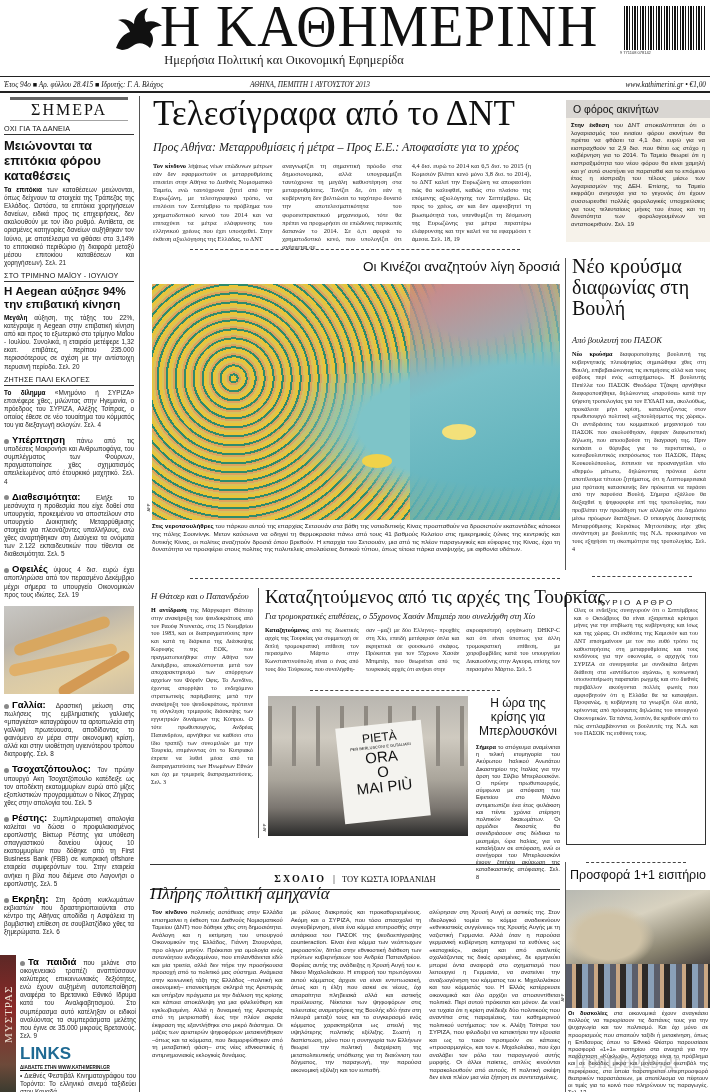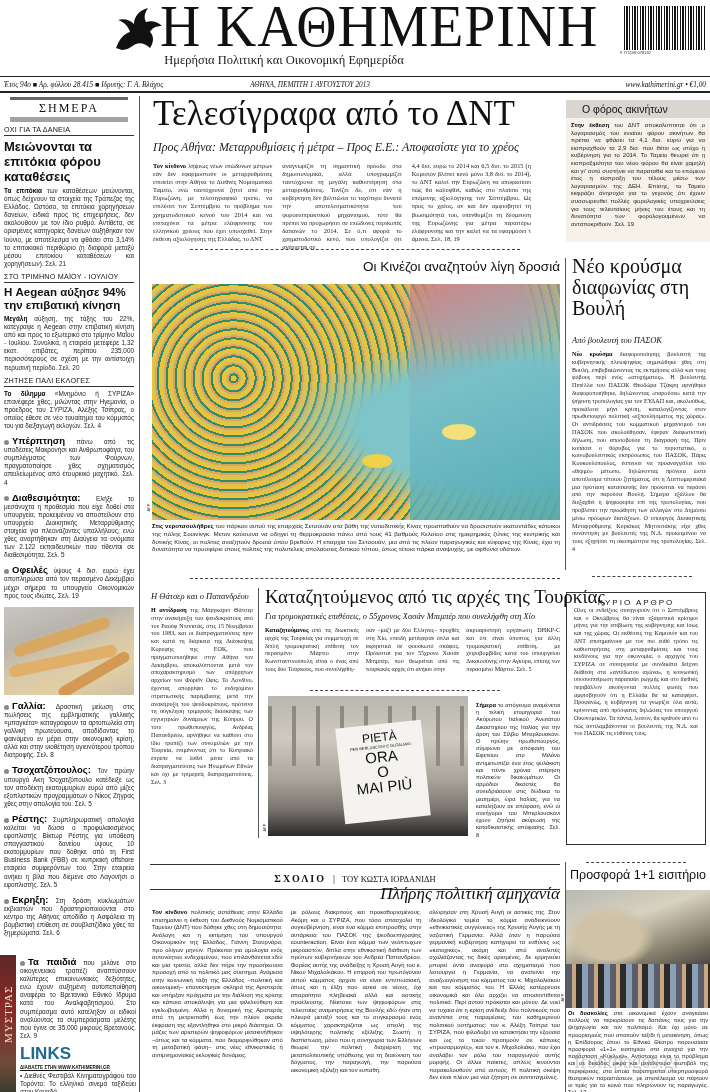--- a/index.html
+++ b/index.html
@@ -33,21 +33,21 @@
   <div class="abs serif" style="left:0;width:568px;text-align:center;top:53px;font-size:12.5px;color:#222">Ημερήσια Πολιτική και Οικονομική Εφημερίδα</div>
 </div>
 <div class="abs" style="left:0;top:76px;width:710px;height:17px;border-top:1px solid #222;border-bottom:2px solid #222;">
   <span class="abs serif" style="left:4px;top:3px;font-size:7.3px;font-style:italic">Έτος 94ο ■ Αρ. φύλλου 28.415 ■ Ιδρυτής: Γ. Α. Βλάχος</span>
   <span class="abs serif" style="left:250px;top:3px;font-size:7.3px;font-style:italic">ΑΘΗΝΑ, ΠΕΜΠΤΗ 1 ΑΥΓΟΥΣΤΟΥ 2013</span>
   <span class="abs serif" style="right:4px;top:3px;font-size:7.3px;font-style:italic">www.kathimerini.gr • €1,00</span>
 </div>
 
 <div class="vrule" style="left:139px;top:96px;height:996px"></div>
 <div class="abs" style="left:4px;top:97px;width:130px;">
-  <div class="serif" style="text-align:center;font-size:12px;letter-spacing:2px;border-top:3px solid #666;border-bottom:5px solid #a3a3a3;padding:1px 0 1px;margin:0 6px 3px">ΣΗΜΕΡΑ</div>
+  <div class="serif" style="text-align:center;font-size:16px;letter-spacing:2px;border-top:3px solid #666;border-bottom:1px solid #a3a3a3;padding:1px 0 1px;margin:0 6px 3px">ΣΗΜΕΡΑ</div>
 
   <div>
     <div class="kicker">ΟΧΙ ΓΙΑ ΤΑ ΔΑΝΕΙΑ</div>
     <div class="lhead" style="font-size:13px;line-height:15px">Μειώνονται τα επιτόκια φόρου καταθέσεις</div>
     <div class="body-txt"><b>Τα επιτόκια</b><span> των καταθέσεων μειώνονται, όπως δείχνουν τα στοιχεία της Τράπεζας της Ελλάδος. Ωστόσο, τα επιτόκια χορηγήσεων δανείων, ειδικά προς τις επιχειρήσεις, δεν ακολουθούν με τον ίδιο ρυθμό. Αντίθετα, σε ορισμένες κατηγορίες δανείων αυξήθηκαν τον Ιούνιο, με αποτέλεσμα να φθάσει στο 3,14% το επιτοκιακό περιθώριο (η διαφορά μεταξύ μέσου επιτοκίου καταθέσεων και χορηγήσεων). Σελ. 21</span></div>
   </div>
   <div style="margin-top:4px">
     <div class="kicker">ΣΤΟ ΤΡΙΜΗΝΟ ΜΑΪΟΥ - ΙΟΥΛΙΟΥ</div>
     <div class="lhead" style="font-size:11.5px;line-height:13px">Η Aegean αύξησε 94% την επιβατική κίνηση</div>
     <div class="body-txt"><b>Μεγάλη</b><span> αύξηση, της τάξης του 22%, κατέγραψε η Aegean στην επιβατική κίνηση από και προς το εξωτερικό στο τρίμηνο Μαΐου - Ιουλίου. Συνολικά, η εταιρεία μετέφερε 1,32 εκατ. επιβάτες, περίπου 235.000 περισσότερους σε σχέση με την αντίστοιχη περυσινή περίοδο. Σελ. 20</span></div>
@@ -86,21 +86,21 @@
 
 <div class="abs serif" style="left:153px;top:94px;font-size:35px;white-space:nowrap;color:#111">Τελεσίγραφα από το ΔΝΤ</div>
 <div class="abs serif" style="left:153px;top:140px;font-size:12px;font-style:italic;white-space:nowrap;color:#222">Προς Αθήνα: Μεταρρυθμίσεις ή μέτρα – Προς Ε.Ε.: Αποφασίστε για το χρέος</div>
 <div class="abs cols3" style="left:153px;top:162px;width:378px;">
   <div class="body-txt serif" style="font-family:'Liberation Serif',serif"><b>Τον κίνδυνο</b><span> λήψεως νέων επώδυνων μέτρων εάν δεν εφαρμοστούν οι μεταρρυθμίσεις επισείει στην Αθήνα το Διεθνές Νομισματικό Ταμείο, ενώ ταυτόχρονα ζητεί από την Ευρωζώνη, με τελεσιγραφικό τρόπο, να επιλύσει τον Σεπτέμβριο το πρόβλημα του χρηματοδοτικού κενού του 2014 και να επιταχύνει τα μέτρα ελάφρυνσης του ελληνικού χρέους που έχει υποσχεθεί. Στην έκθεση αξιολόγησης της Ελλάδας, το ΔΝΤ</span></div>
   <div class="body-txt serif" style="font-family:'Liberation Serif',serif">αναγνωρίζει τη σημαντική πρόοδο στα δημοσιονομικά, αλλά υπογραμμίζει ταυτόχρονα τη μεγάλη καθυστέρηση στα μεταρρυθμίσεις. Τονίζει δε, ότι εάν η κυβέρνηση δεν βελτιώσει το ταχύτερο δυνατό την αποτελεσματικότητα του φοροεισπρακτικού μηχανισμού, τότε θα πρέπει να προχωρήσει σε επώδυνες περικοπές δαπανών το 2014. Σε ό,τι αφορά το χρηματοδοτικό κενό, που υπολογίζει ότι ανέρχεται σε</div>
   <div class="body-txt serif" style="font-family:'Liberation Serif',serif">4,4 δισ. ευρώ το 2014 και 6,5 δισ. το 2015 (η Κομισιόν βλέπει κενό μόνο 3,8 δισ. το 2014), το ΔΝΤ καλεί την Ευρωζώνη να αποφασίσει πώς θα καλυφθεί, καθώς στο πλαίσιο της επόμενης αξιολόγησης τον Σεπτέμβριο. Ως προς το χρέος, αν και δεν αμφισβητεί τη βιωσιμότητά του, υπενθυμίζει τη δέσμευση της Ευρωζώνης για μέτρα περαιτέρω ελάφρυνσης και την καλεί να τα εφαρμόσει τ άμεσα. Σελ. 18, 19</div>
 </div>
 
 <div class="abs" style="left:566px;top:100px;width:144px;height:142px;background:#f6f2ea;">
-  <div class="sans" style="background:#d9d6d2;font-size:10.5px;padding:3px 16px;color:#111">Ο φόρος ακινήτων</div>
+  <div class="sans" style="background:#d9d6d2;font-size:10.5px;padding:3px 7px;color:#111">Ο φόρος ακινήτων</div>
   <div class="body-txt" style="padding:4px 5px;font-size:6px;line-height:7.6px"><b>Στην έκθεση</b><span> του ΔΝΤ αποκαλύπτεται ότι ο λογαριασμός του ενιαίου φόρου ακινήτων θα πρέπει να φθάσει τα 4,1 δισ. ευρώ για να εισπραχθούν τα 2,9 δισ. που θέτει ως στόχο η κυβέρνηση για το 2014. Το Ταμείο θεωρεί ότι η εισπραξιμότητα του νέου φόρου θα είναι χαμηλή και γι' αυτό συστήνει να παραταθεί και το επόμενο έτος η είσπραξη του τέλους μέσω των λογαριασμών της ΔΕΗ. Επίσης, το Ταμείο εκφράζει ανησυχία για το γεγονός ότι έχουν συσσωρευθεί πολλές φορολογικές υποχρεώσεις για τους τελευταίους μήνες του έτους και τη δυνατότητα των φορολογουμένων να ανταποκριθούν. Σελ. 19</span></div>
 </div>
 
 <div class="abs dash" style="left:190px;top:249px;width:330px"></div>
 
 <div class="abs sans" style="left:150px;top:259px;width:410px;text-align:right;font-size:13.5px;color:#111">Οι Κινέζοι αναζητούν λίγη δροσιά</div>
 <div class="abs photo" style="left:152px;top:284px;width:408px;height:236px;background:
   radial-gradient(ellipse at 80% 10%,#d69a9a 0 10%,transparent 18%),
   radial-gradient(ellipse at 88% 60%,#7ec4c8 0 30%,transparent 45%),
   repeating-radial-gradient(circle at 20% 40%,#e9c43a 0 3px,#2f8b6c 3px 5px,#e0a25c 5px 7px,#d8c35a 7px 9px),
@@ -143,34 +143,35 @@
     <div style="font-size:12px;margin-top:6px">PIETÀ</div>
     <div style="font-size:4px">PER BERLUSCONI E GUTALIANI</div>
     <div style="font-size:15px;line-height:15px">ORA</div>
     <div style="font-size:15px;line-height:15px">O</div>
     <div style="font-size:15px;line-height:15px">MAI PIÙ</div>
   </div>
 </div>
 <div class="abs sans" style="left:261px;top:825px;font-size:4px;transform:rotate(-90deg);color:#444">AFP</div>
 
 <div class="abs" style="left:476px;top:696px;width:84px;">
+  <div class="sans" style="font-size:12px;line-height:14px;text-align:center;color:#111">Η ώρα της κρίσης για Μπερλουσκόνι</div>
   <div class="body-txt" style="margin-top:6px;font-size:5.7px;line-height:7.2px"><b>Σήμερα</b><span> το απόγευμα αναμένεται η τελική ετυμηγορία του Ακύρωτου Ιταλικού Ανωτάτου Δικαστηρίου της Ιταλίας για την άρση του Σίλβιο Μπερλουσκόνι. Ο πρώην πρωθυπουργός, σύμφωνα με απόφαση του Εφετείου στο Μιλάνο αντιμετωπίζει ένα έτος φυλάκιση και πέντε χρόνια στέρηση πολιτικών δικαιωμάτων. Οι αρμόδιοι δικαστές θα συνεδριάσουν στις δώδεκα το μεσημέρι, ώρα Ιταλίας, για να καταλήξουν σε απόφαση, ενώ οι συνήγοροι του Μπερλουσκόνι έχουν ζητήσει ακύρωση της καταδικαστικής απόφασης. Σελ. 8</span></div>
 </div>
 
 <div class="abs" style="left:566px;top:592px;width:140px;height:253px;border:1px solid #333;padding:5px 7px;">
   <div class="sans" style="text-align:center;font-size:8px;letter-spacing:2px">ΚΥΡΙΟ ΑΡΘΡΟ</div>
   <div class="body-txt serif" style="font-family:'Liberation Serif',serif;font-size:6px;line-height:7.7px">Ολες οι ενδείξεις συνηγορούν ότι ο Σεπτέμβριος και ο Οκτώβριος θα είναι εξαιρετικά κρίσιμοι μήνες για την επιβίωση της κυβέρνησης και ίσως και της χώρας. Οι εκθέσεις της Καμισιόν και του ΔΝΤ επισημαίνουν με τον πιο ευθύ τρόπο τις καθυστερήσεις στη μεταρρυθμίσεις και τους κινδύνους για την οικονομία, ο αρχηγός του ΣΥΡΙΖΑ σε συνεργασία με συνδικάτα δείχνει διάθεση στα «αντέδωτου αγώνα», η κοινωνική υποσυσπείρωση παραπαίει ρωγμής και στο διεθνές περιβάλλον ακούγονται πολλές φωνές που αμφισβητούν ότι η Ελλάδα θα τα καταφέρει. Προφανώς, η κυβέρνηση τα γνωρίζει όλα αυτά, κρίνοντας από πρόσφατες δηλώσεις του υπουργού Οικονομικών. Τα πάντα, λοιπόν, θα κριθούν από το πώς αντιλαμβάνονται οι βουλευτές της Ν.Δ. και του ΠΑΣΟΚ τις ευθύνες τους.</div>
 </div>
 
 <div class="abs" style="left:150px;top:864px;width:410px;border-top:1px solid #333;border-bottom:1px solid #333;padding:3px 0;text-align:center;">
   <span class="serif" style="font-size:10px;font-weight:bold;letter-spacing:2px">ΣΧΟΛΙΟ</span>
   <span class="serif" style="font-size:10px;margin:0 3px">|</span>
   <span class="serif" style="font-size:8.5px;font-variant:small-caps">ΤΟΥ ΚΩΣΤΑ ΙΟΡΔΑΝΙΔΗ</span>
 </div>
-<div class="abs serif" style="left:150px;top:884px;width:410px;text-align:right;font-size:17px;font-style:italic;color:#111">Πλήρης πολιτική αμηχανία</div>
+<div class="abs serif" style="left:150px;top:884px;width:410px;text-align:left;font-size:17px;font-style:italic;color:#111">Πλήρης πολιτική αμηχανία</div>
 <div class="abs cols3" style="left:152px;top:909px;width:408px;gap:8px;height:183px;overflow:hidden">
   <div class="body-txt" style="font-size:5.9px;line-height:7.5px"><b>Τον κίνδυνο</b><span> πολιτικής αστάθειας στην Ελλάδα επισημαίνει η έκθεση του Διεθνούς Νομισματικού Ταμείου (ΔΝΤ) που δόθηκε χθες στη δημοσιότητα. Ανάλογη και η εκτίμηση του υπουργού Οικονομικών της Ελλάδος, Γιάννη Στουρνάρα, προ ολίγων μηνών. Πρόκειται για ομολογία ενός αυτονόητου ενδεχομένου, που επιλανθάνεται εδώ και μία τριετία, αλλά δεν πήρε την προσήκουσα προσοχή από το πολιτικό μας σύστημα. Ανάμεσα στην κοινωνική τάξη της Ελλάδος –πολιτική και οικονομική– επανεκτίμησε σκληρά της Αριστεράς και υπήρξαν πράγματα με την διάλυση της κρίσης και κάποια αποκάλυψη για μια φιλελεύθερη και εγκλωβισμένη. Αλλά η δυναμική της Αριστεράς από τη μετριοπαθή έως την πλέον ακραία έκφραση της εξαντλήθηκε στο μικρό διάστημα. Οι μάζες των αριστερών ψηφοφόρων μετακινήθηκαν –όπως και τα κόμματα, που διαμορφώθηκαν από τη μεταβατική φάση– στις νέες εθνικιστικές ή αντιμνημονιακές εκλογικές δυνάμεις.</span></div>
   <div class="body-txt" style="font-size:5.9px;line-height:7.5px">με ρόλους διακριτούς και προκαθορισμένους. Ακόμη και ο ΣΥΡΙΖΑ, που τόσο απασχολεί τη συγκυβέρνηση, είναι ένα κόμμα επιπροσθής στην αυτάρκεια του ΠΑΣΟΚ της ψευδοεπίγραψης counteraction. Είναι ένα κόμμα των νεόπτωχων μικροαστών, δίπλα στην εθνικιστική διάθεση των πρώτων κυβερνήσεων του Ανδρέα Παπανδρέου. Φορέας αυτής της ανάδειξης η Χρυσή Αυγή του κ. Νίκου Μιχαλολιάκου. Η επιρροή του πρωτόγονου αυτού κόμματος άρχισε να είναι εντυπωσιακή, όπως και η έλξη που ασκεί σε νέους, όχι απαραίτητα πληβειακά αλλά και αστικής προέλευσης. Νέκτσιοι των ψηφοφόρων στις τελευταίες αναμετρήσεις της Βουλής εδώ ήταν στη πλευρά μεταξύ τους και το συγκερασμό ενός κόμματος χαρακτηρίζεται ως απειλή της υψηλότερης πολιτικής εξέλιξης. Σωστή η διαπίστωση, μόνο που η συνηγορία των Ελλήνων θεωρεί την πολιτική διαχείριση της μεταπολιτευτικής υπόθεσης για τη διαιώνιση του δόγματος, την παραγωγή, την παρούσα οικονομική εξέλιξη και τον ευπαθή.</div>
   <div class="body-txt" style="font-size:5.9px;line-height:7.5px">αλώρησαν στη Χρυσή Αυγή οι αστικές της. Στον ιδεολογικό τομέα το κόμμα αναδεικνύουν «εθνικιστικές συγγένειες» της Χρυσής Αυγής με τη ναζιστική Γερμανία. Αλλά όταν η παρούσα γερμανική κυβέρνηση κατηγορεί τα ευθύνες ως «κατοχικές», ακόμη και από αναλυτές σχολιάζοντας τις δικές ορισμένες, δε ερμηνεύει μπορεί όντα αναφορά στο σχηματισμό που λειτουργεί η Γερμανία, να ανατείνει την αναζωογόνηση του κόμματος του κ. Μιχαλολιάκου και του κόμματός του. Η Ελλάς κατέρρευσε οικονομικά και όλο αρχίζει να αποσυντίθεται πολιτικά. Περί αυτού πρόκειται και μόνον. Δε νοεί να τυχαία ότι η κρίση ανέδειξε δύο πολιτικούς που αναντίτια στις παραμέσεις, του καθημερινού πολιτικού υστήματος: τον κ. Αλέξη Τσίπρα του ΣΥΡΙΖΑ, που φιλοδοξεί να κατακτήσει την εξουσία και ως το τοιου προτιμούν σε κάποιες «προσαρμογές», και τον κ. Μιχαλολιάκο, που έχει αναλάβει τον ρόλο του παραγωγού αυτής μορφής. Οι άλλοι παίκτες, απλώς κινούνται παρακολουθούν από αυτούς. Η πολιτική σκέψη δεν είναι πλέον μια νέα ζήτηση σε συντεταγμένες.</div>
 </div>
 
 <div class="vrule" style="left:565px;top:862px;height:230px"></div>
 <div class="abs dash" style="left:586px;top:862px;width:100px"></div>
 <div class="abs sans" style="left:566px;top:868px;width:144px;text-align:center;font-size:12.5px;color:#111">Προσφορά 1+1 εισιτήριο</div>
 <div class="abs photo" style="left:566px;top:890px;width:144px;height:118px;background:

